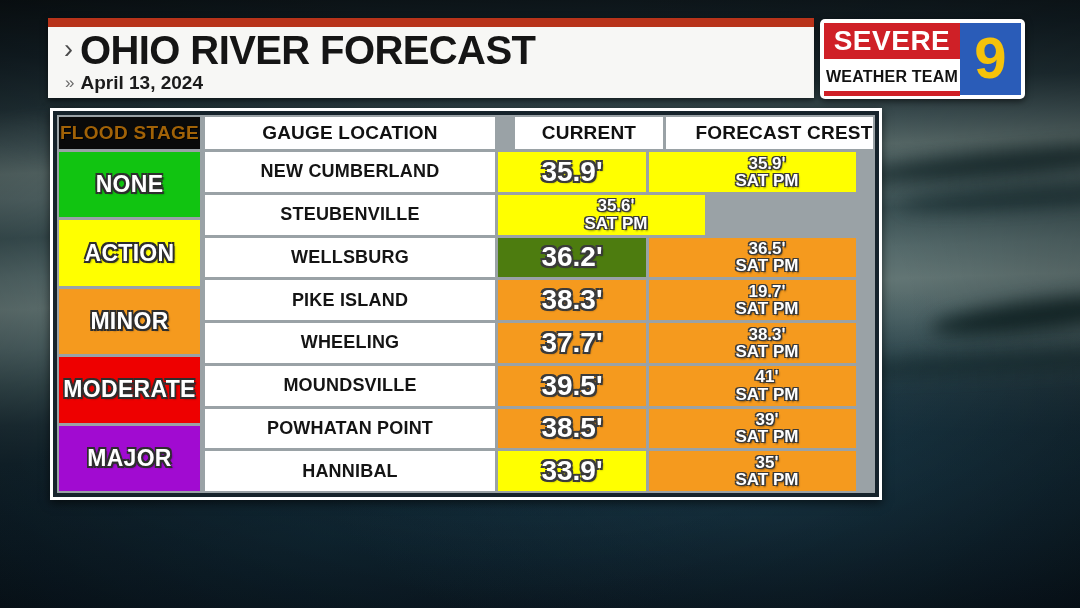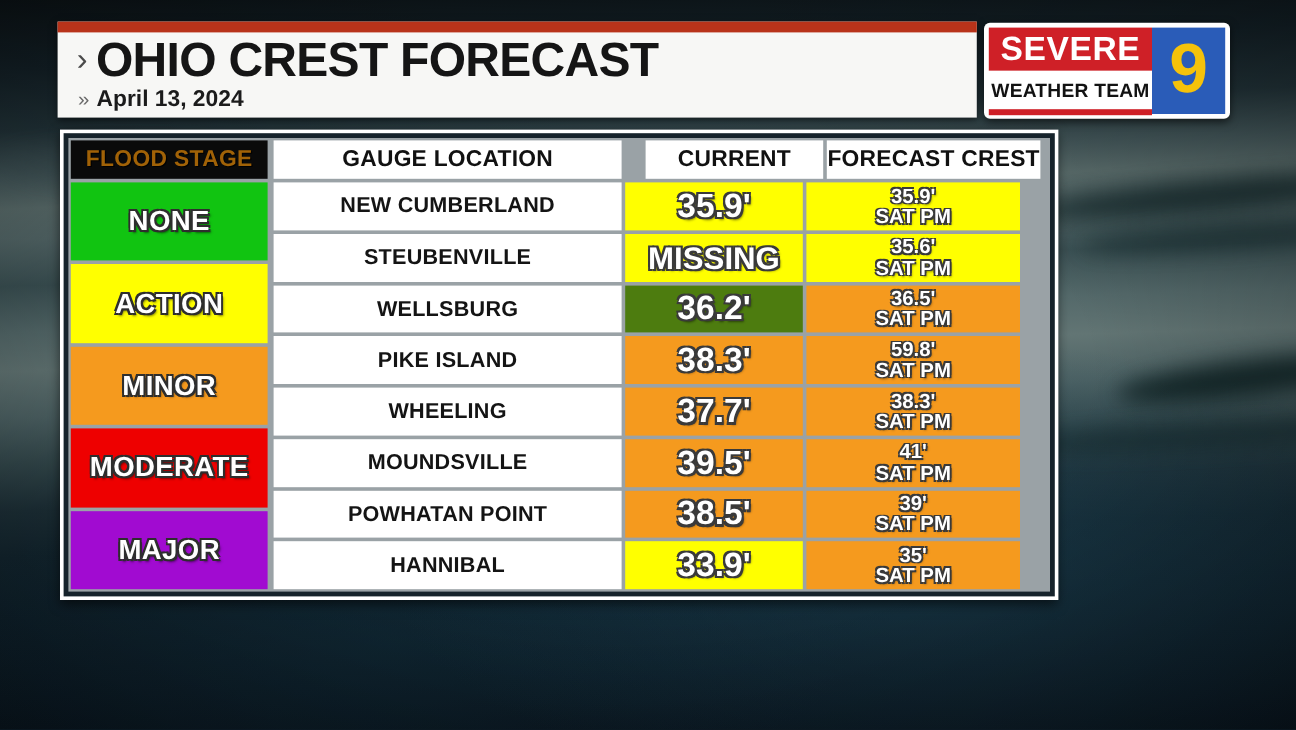--- a/index.html
+++ b/index.html
@@ -251,21 +251,21 @@
   }
   .hdr-cell span {
     font-weight: bold;
     font-size: 19px;
     color: #111111;
     letter-spacing: 0.2px;
     white-space: nowrap;
   }
   .c-loc  { width: 290px; }
   .c-cur  { width: 148px; margin-left: 20px; }
-  .c-fc   { width: 178px; }
+  .c-fc   { width: 178px; padding-left: 29px; }
 
   .data-row {
     flex: 1 1 0;
     display: flex;
     margin-bottom: 3px;
   }
   .data-row:last-child { margin-bottom: 0; }
   .cell {
     display: flex; align-items: center; justify-content: center;
     margin-left: 3px;
@@ -321,21 +321,21 @@
   <div class="wave w2"></div>
   <div class="wave w3"></div>
   <div class="wave w4"></div>
   <div class="wave w5"></div>
   <div class="vign"></div>
 
   <div id="titlebar">
     <div class="redstrip"></div>
     <div class="titlerow">
       <span class="chev1">›</span>
-      <span id="maintitle">OHIO CREST FORECAST</span>
+      <span id="maintitle">OHIO RIVER FORECAST</span>
     </div>
     <div class="daterow">
       <span class="chev2">»</span>
       <span id="subtitle">April 13, 2024</span>
     </div>
   </div>
 
   <div id="logo">
     <div class="leftcol">
       <div class="severe">
@@ -399,23 +399,20 @@
               </div>
               <div class="cell cell-fc c-fc" style="background: rgb(255, 255, 0);">
                 <span>35.9'</span>
                 <span>SAT PM</span>
               </div>
             </div>
             <div class="data-row">
               <div class="cell cell-loc c-loc">
                 <span>STEUBENVILLE</span>
               </div>
-              <div class="cell cell-cur c-cur narrow" style="background: rgb(255, 255, 0);">
-                <span>MISSING</span>
-              </div>
               <div class="cell cell-fc c-fc" style="background: rgb(255, 255, 0);">
                 <span>35.6'</span>
                 <span>SAT PM</span>
               </div>
             </div>
             <div class="data-row">
               <div class="cell cell-loc c-loc">
                 <span>WELLSBURG</span>
               </div>
               <div class="cell cell-cur c-cur" style="background: #4d7c0f;">
@@ -427,21 +424,21 @@
               </div>
             </div>
             <div class="data-row">
               <div class="cell cell-loc c-loc">
                 <span>PIKE ISLAND</span>
               </div>
               <div class="cell cell-cur c-cur" style="background: rgb(245, 154, 30);">
                 <span>38.3'</span>
               </div>
               <div class="cell cell-fc c-fc" style="background: rgb(245, 154, 30);">
-                <span>59.8'</span>
+                <span>19.7'</span>
                 <span>SAT PM</span>
               </div>
             </div>
             <div class="data-row">
               <div class="cell cell-loc c-loc">
                 <span>WHEELING</span>
               </div>
               <div class="cell cell-cur c-cur" style="background: rgb(245, 154, 30);">
                 <span>37.7'</span>
               </div>

